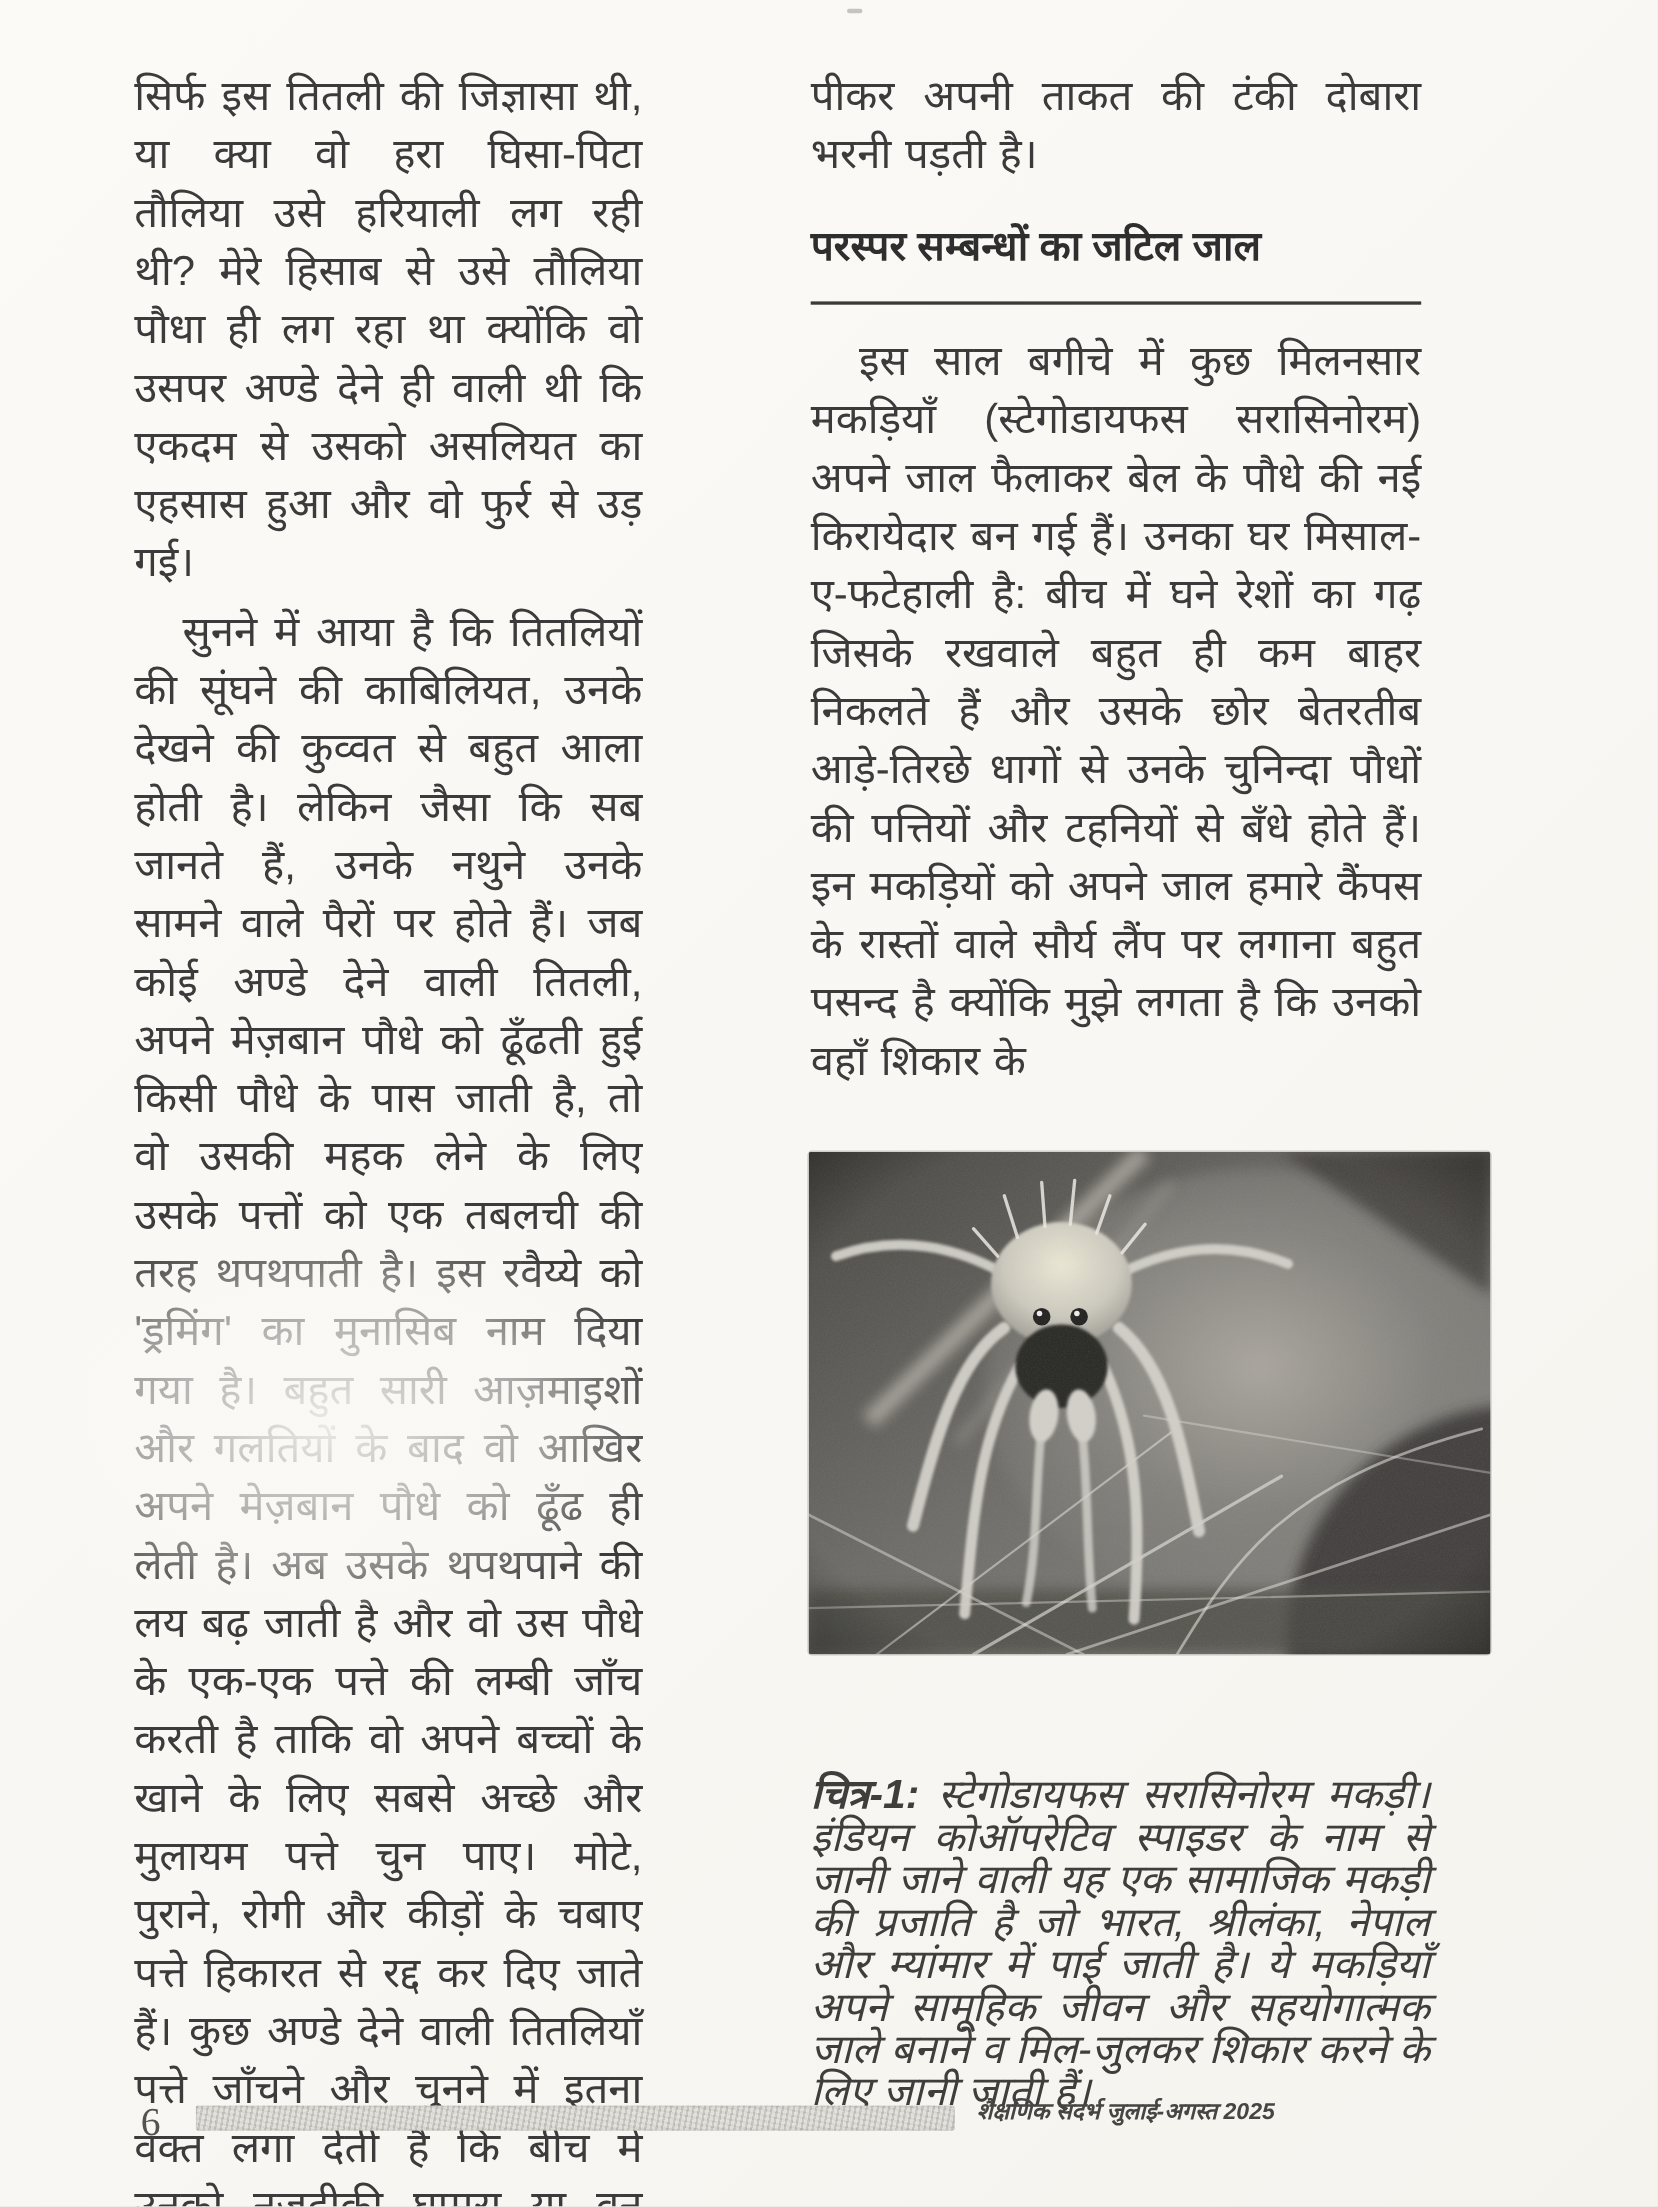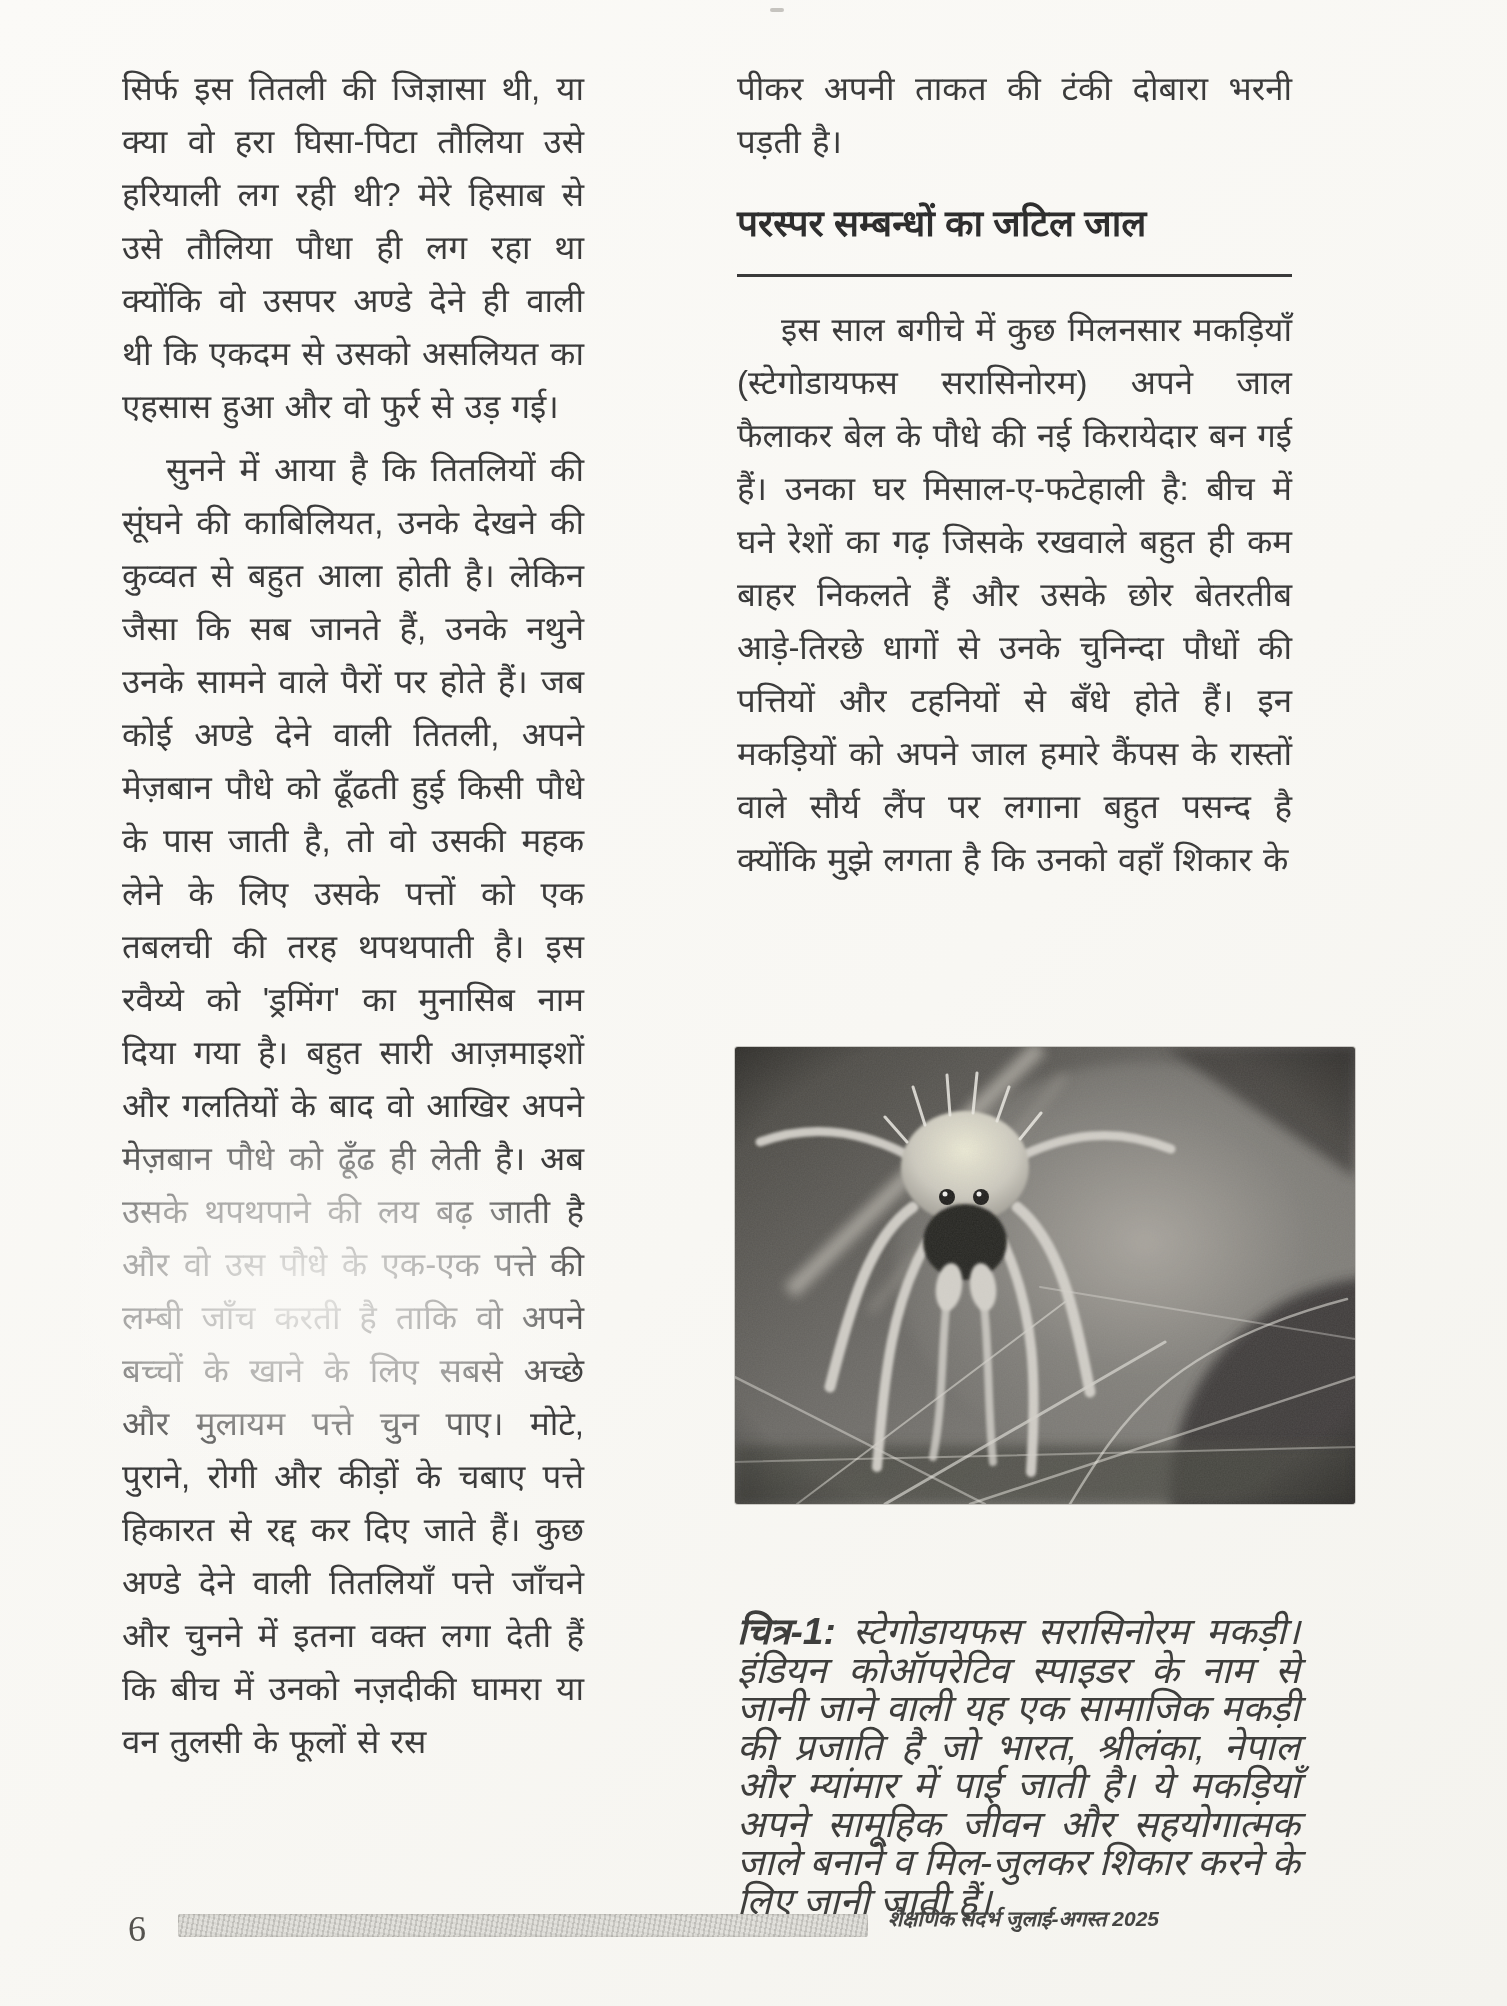--- a/index.html
+++ b/index.html
@@ -13,21 +13,21 @@
   }
   .artifact-dash{
     position:absolute;left:770px;top:8px;width:14px;height:4px;
     background:#b9b7b2;border-radius:2px;opacity:.8;
   }
   .col{position:absolute;top:62px;text-align:justify;}
   .col-left{left:122px;width:462px;}
   .col-right{left:737px;width:555px;}
   .body-para{
     margin:0 0 10px 0;
-    font-size:33px;line-height:53px;
+    font-size:38px;line-height:53px;
     word-spacing:2px;
   }
   .indent{text-indent:44px;}
   .section-heading{
     margin:34px 0 26px 0;
     padding-bottom:28px;
     font-size:37px;line-height:44px;font-weight:700;color:#2e2e2e;
     border-bottom:3px solid #3a3a3a;
     text-align:left;
   }

